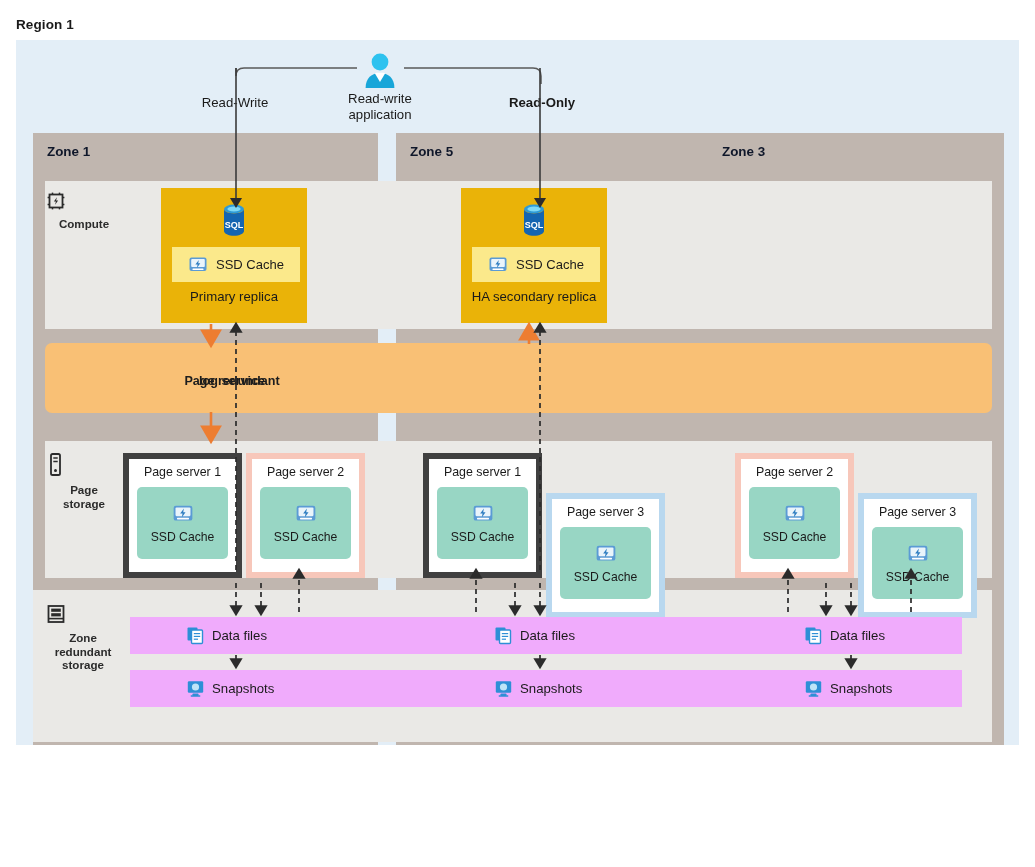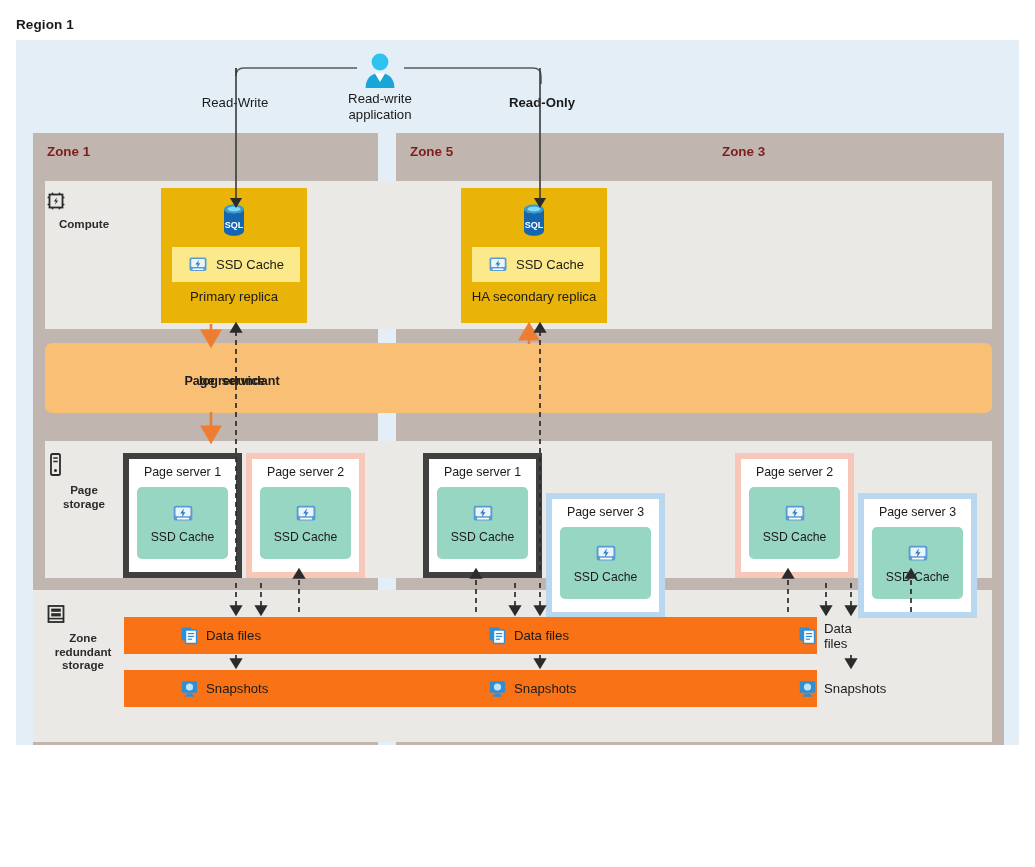--- a/index.html
+++ b/index.html
@@ -15,21 +15,21 @@
   #region-panel{left:16px;top:40px;width:1003px;height:705px;background:#e3eef7;}
 
   
   #user-icon{left:363px;top:52px;width:34px;height:38px;}
   #app-label{left:322px;top:91px;width:116px;text-align:center;font-size:13.2px;line-height:16px;}
   #rw-label{left:180px;top:95px;width:110px;text-align:center;font-size:13.2px;}
   #ro-label{left:487px;top:95px;width:110px;text-align:center;font-size:13.2px;font-weight:bold;}
 
   
   .zone-band{top:133px;height:40px;background:#c0b6af;}
-  .zone-band span{position:absolute;left:14px;top:11px;font-size:13.4px;font-weight:bold;color:#7f1d1d;}
+  .zone-band span{position:absolute;left:14px;top:11px;font-size:13.4px;font-weight:bold;color:#0f172a;}
   #zone1-band{left:33px;width:345px;}
   #zone2-band{left:396px;width:312px;}
   #zone3-band{left:708px;width:296px;}
 
   
   .zone-col{top:173px;height:572px;background:#c0b6af;}
   #zone1-col{left:33px;width:345px;}
   #zone2-col{left:396px;width:312px;}
   #zone3-col{left:708px;width:296px;}
 
@@ -70,21 +70,21 @@
   
   #log-band{
     left:45px;top:343px;width:947px;height:70px;background:#f9c075;border-radius:7px;
   }
   #log-band span{
     position:absolute;left:56px;top:15px;width:150px;font-size:12.6px;font-weight:bold;
     line-height:16px;text-align:center;color:#1d1d1d;
   }
 
   
-  .srow{position:absolute;left:124px;width:693px;height:37px;background:#f97316;}
+  .srow{position:absolute;left:130px;width:832px;height:37px;background:#f0abfc;}
   #datafiles-row{top:617px;}
   #snapshots-row{top:670px;}
   .scell{position:absolute;top:0;height:37px;display:flex;align-items:center;gap:7px;font-size:13.2px;}
 
   
   #legend{position:absolute;left:0;top:755px;width:1035px;height:112px;background:#fff;}
 
   svg{display:block;overflow:visible;}
   #arrows{position:absolute;left:0;top:0;width:1035px;height:867px;pointer-events:none;}
 </style>

